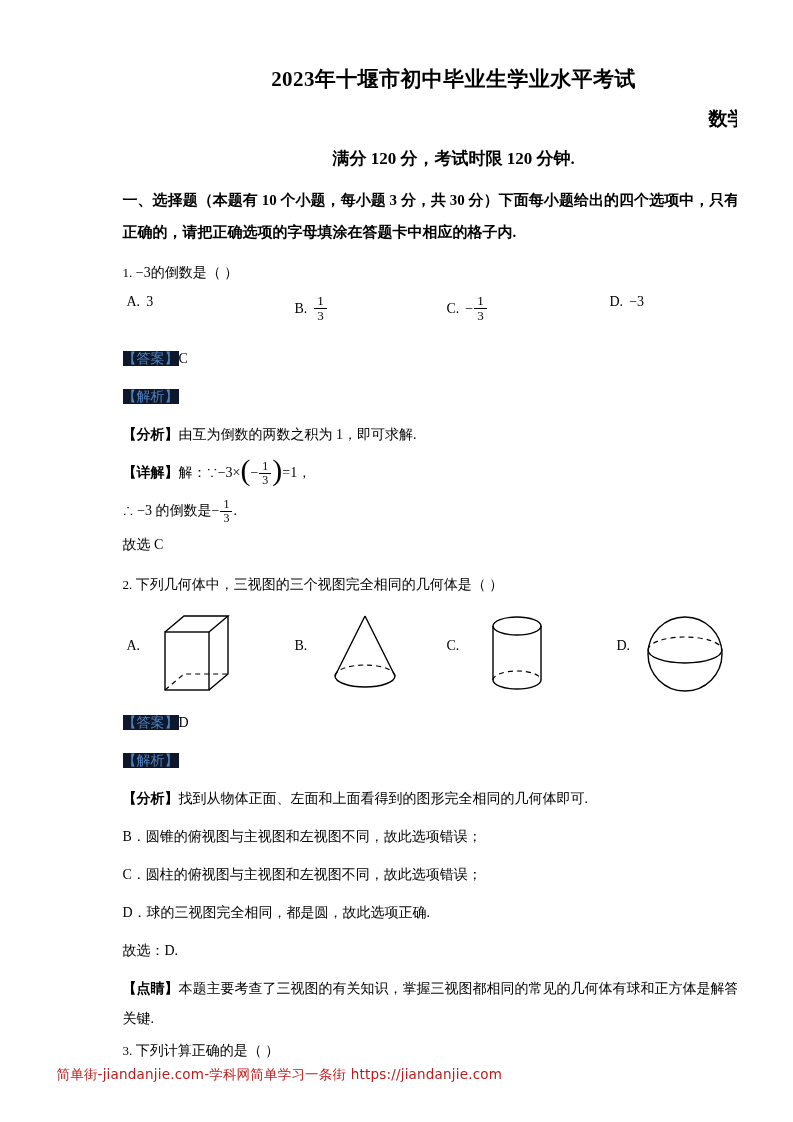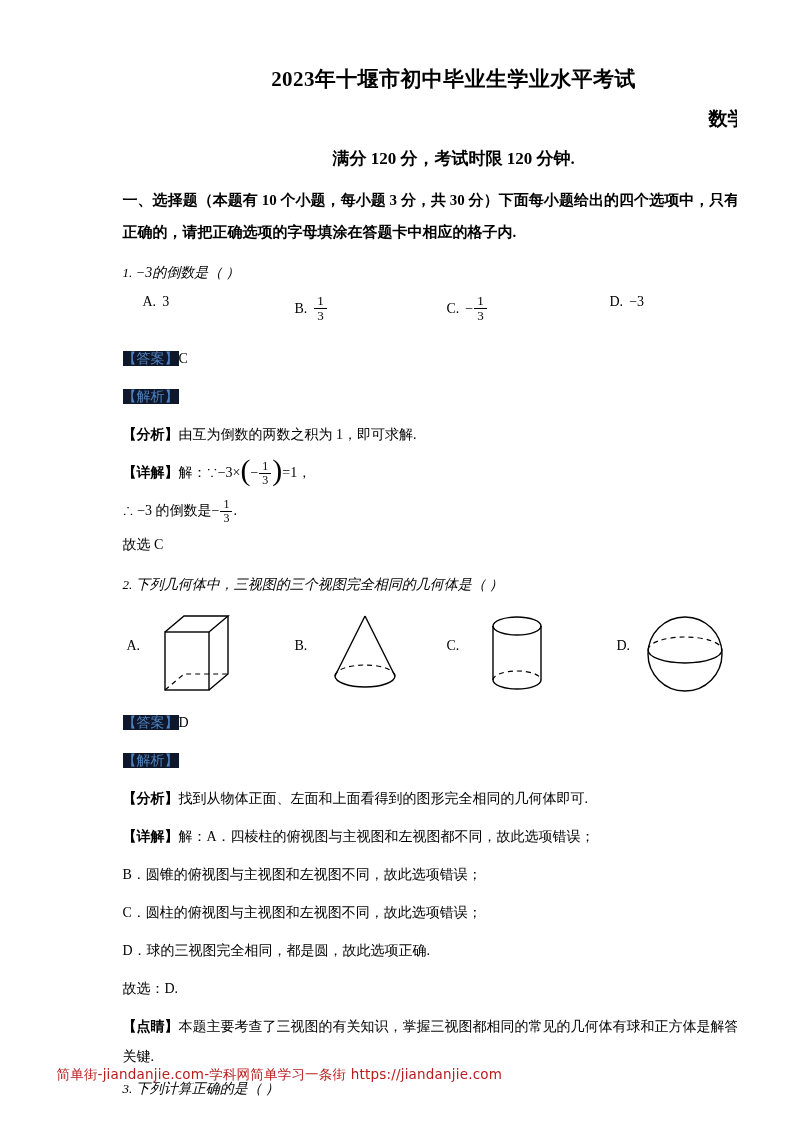--- a/index.html
+++ b/index.html
@@ -63,21 +63,20 @@
     text-align: justify;
     text-justify: inter-ideograph;
   }
 
   
   .qline {
     font-size: 14px;
     line-height: 30px;
     margin: 0;
     padding-top: 10px;
-    font-style: italic;
   }
   .qnum { font-size: 13px; }
 
   .para {
     font-size: 14px;
     line-height: 30px;
     margin: 0;
     padding-top: 8px;
   }
   .para.tight { padding-top: 4px; }
@@ -95,21 +94,21 @@
     height: 46px;
     margin-top: 6px;
   }
   .opt {
     position: absolute;
     top: 0;
     font-size: 14px;
     white-space: nowrap;
   }
   .opt .letter { margin-right: 6px; }
-  .opt-a { left: 20px; }
+  .opt-a { left: 4px; }
   .opt-b { left: 172px; }
   .opt-c { left: 324px; }
   .opt-d { left: 487px; }
 
   
   .frac {
     display: inline-block;
     vertical-align: -0.55em;
     text-align: center;
     font-size: 13px;
@@ -259,23 +258,20 @@
     </p>
 
     <p class="para">
       <span class="lbl-blue">【解析】</span>
     </p>
 
     <p class="para">
       <span class="bold-label">【分析】</span><span>找到从物体正面、左面和上面看得到的图形完全相同的几何体即可.</span>
     </p>
 
-    <p class="para">
-      <span class="bold-label">【详解】</span><span>解：A．四棱柱的俯视图与主视图和左视图都不同，故此选项错误；</span>
-    </p>
     <p class="para">B．圆锥的俯视图与主视图和左视图不同，故此选项错误；</p>
     <p class="para">C．圆柱的俯视图与主视图和左视图不同，故此选项错误；</p>
     <p class="para">D．球的三视图完全相同，都是圆，故此选项正确.</p>
     <p class="para">故选：D.</p>
 
     <p class="para">
       <span class="bold-label">【点睛】</span><span>本题主要考查了三视图的有关知识，掌握三视图都相同的常见的几何体有球和正方体是解答本题的关键.</span>
     </p>
 
     <p class="qline" style="padding-top:2px;">

